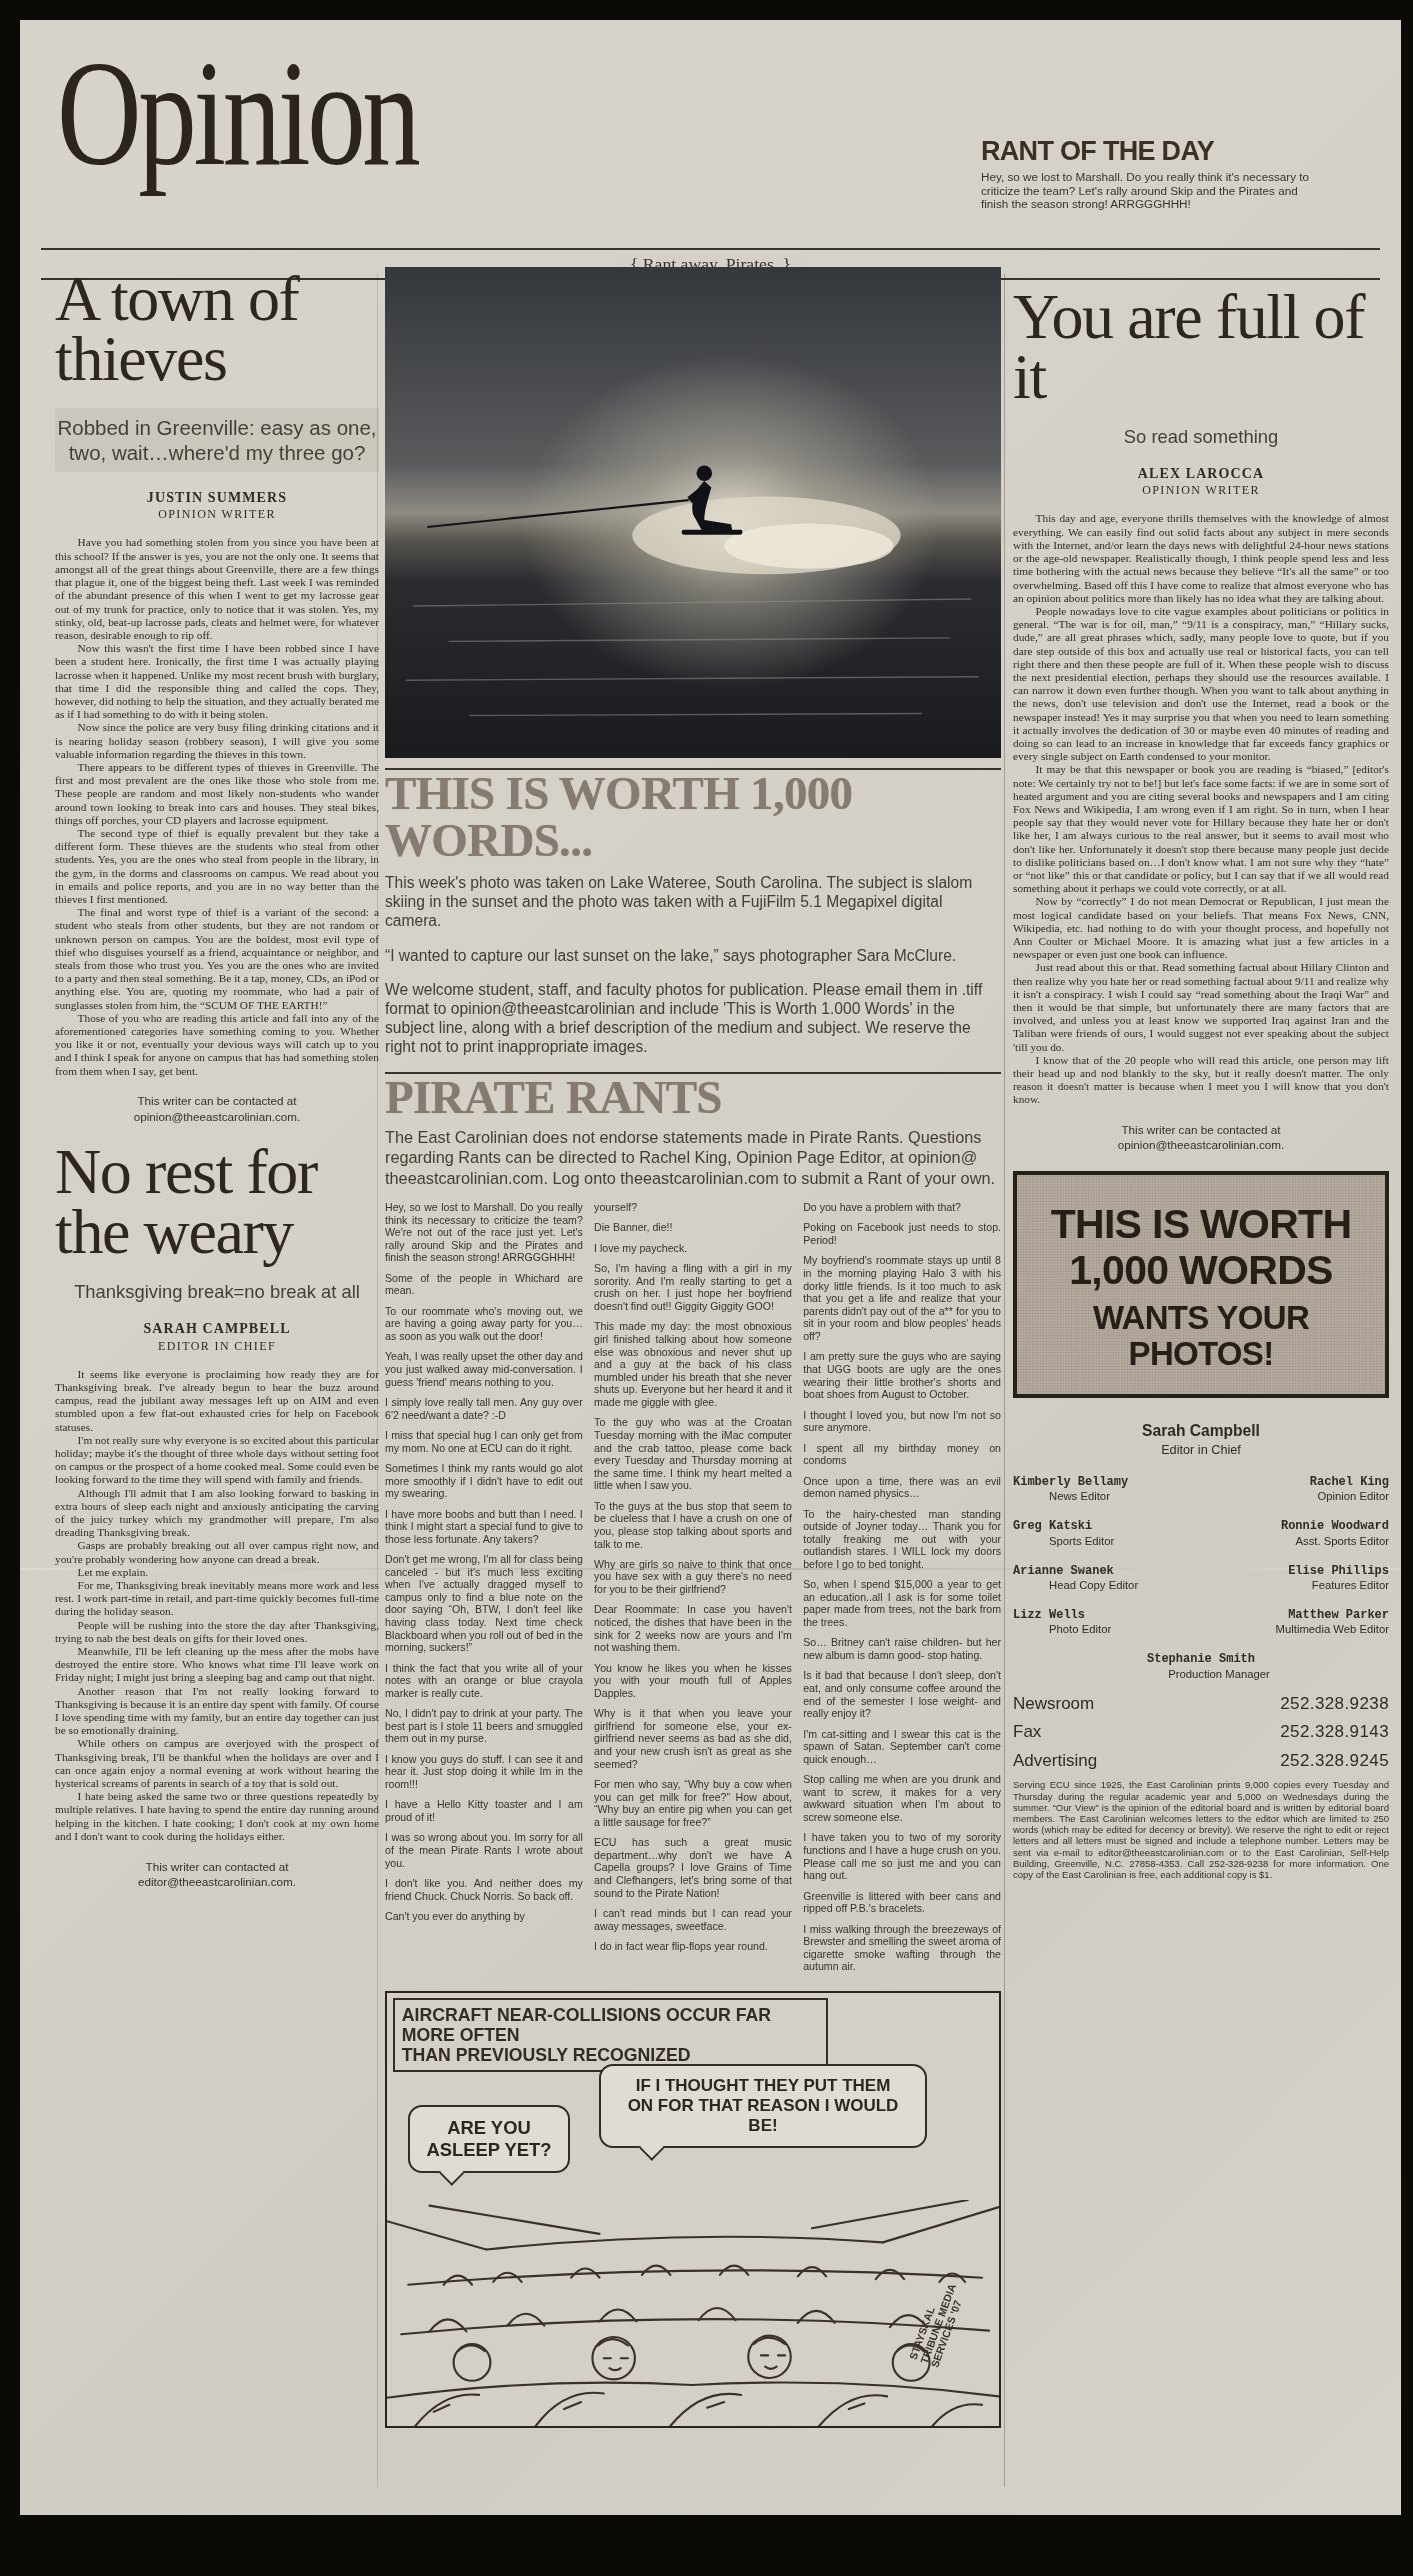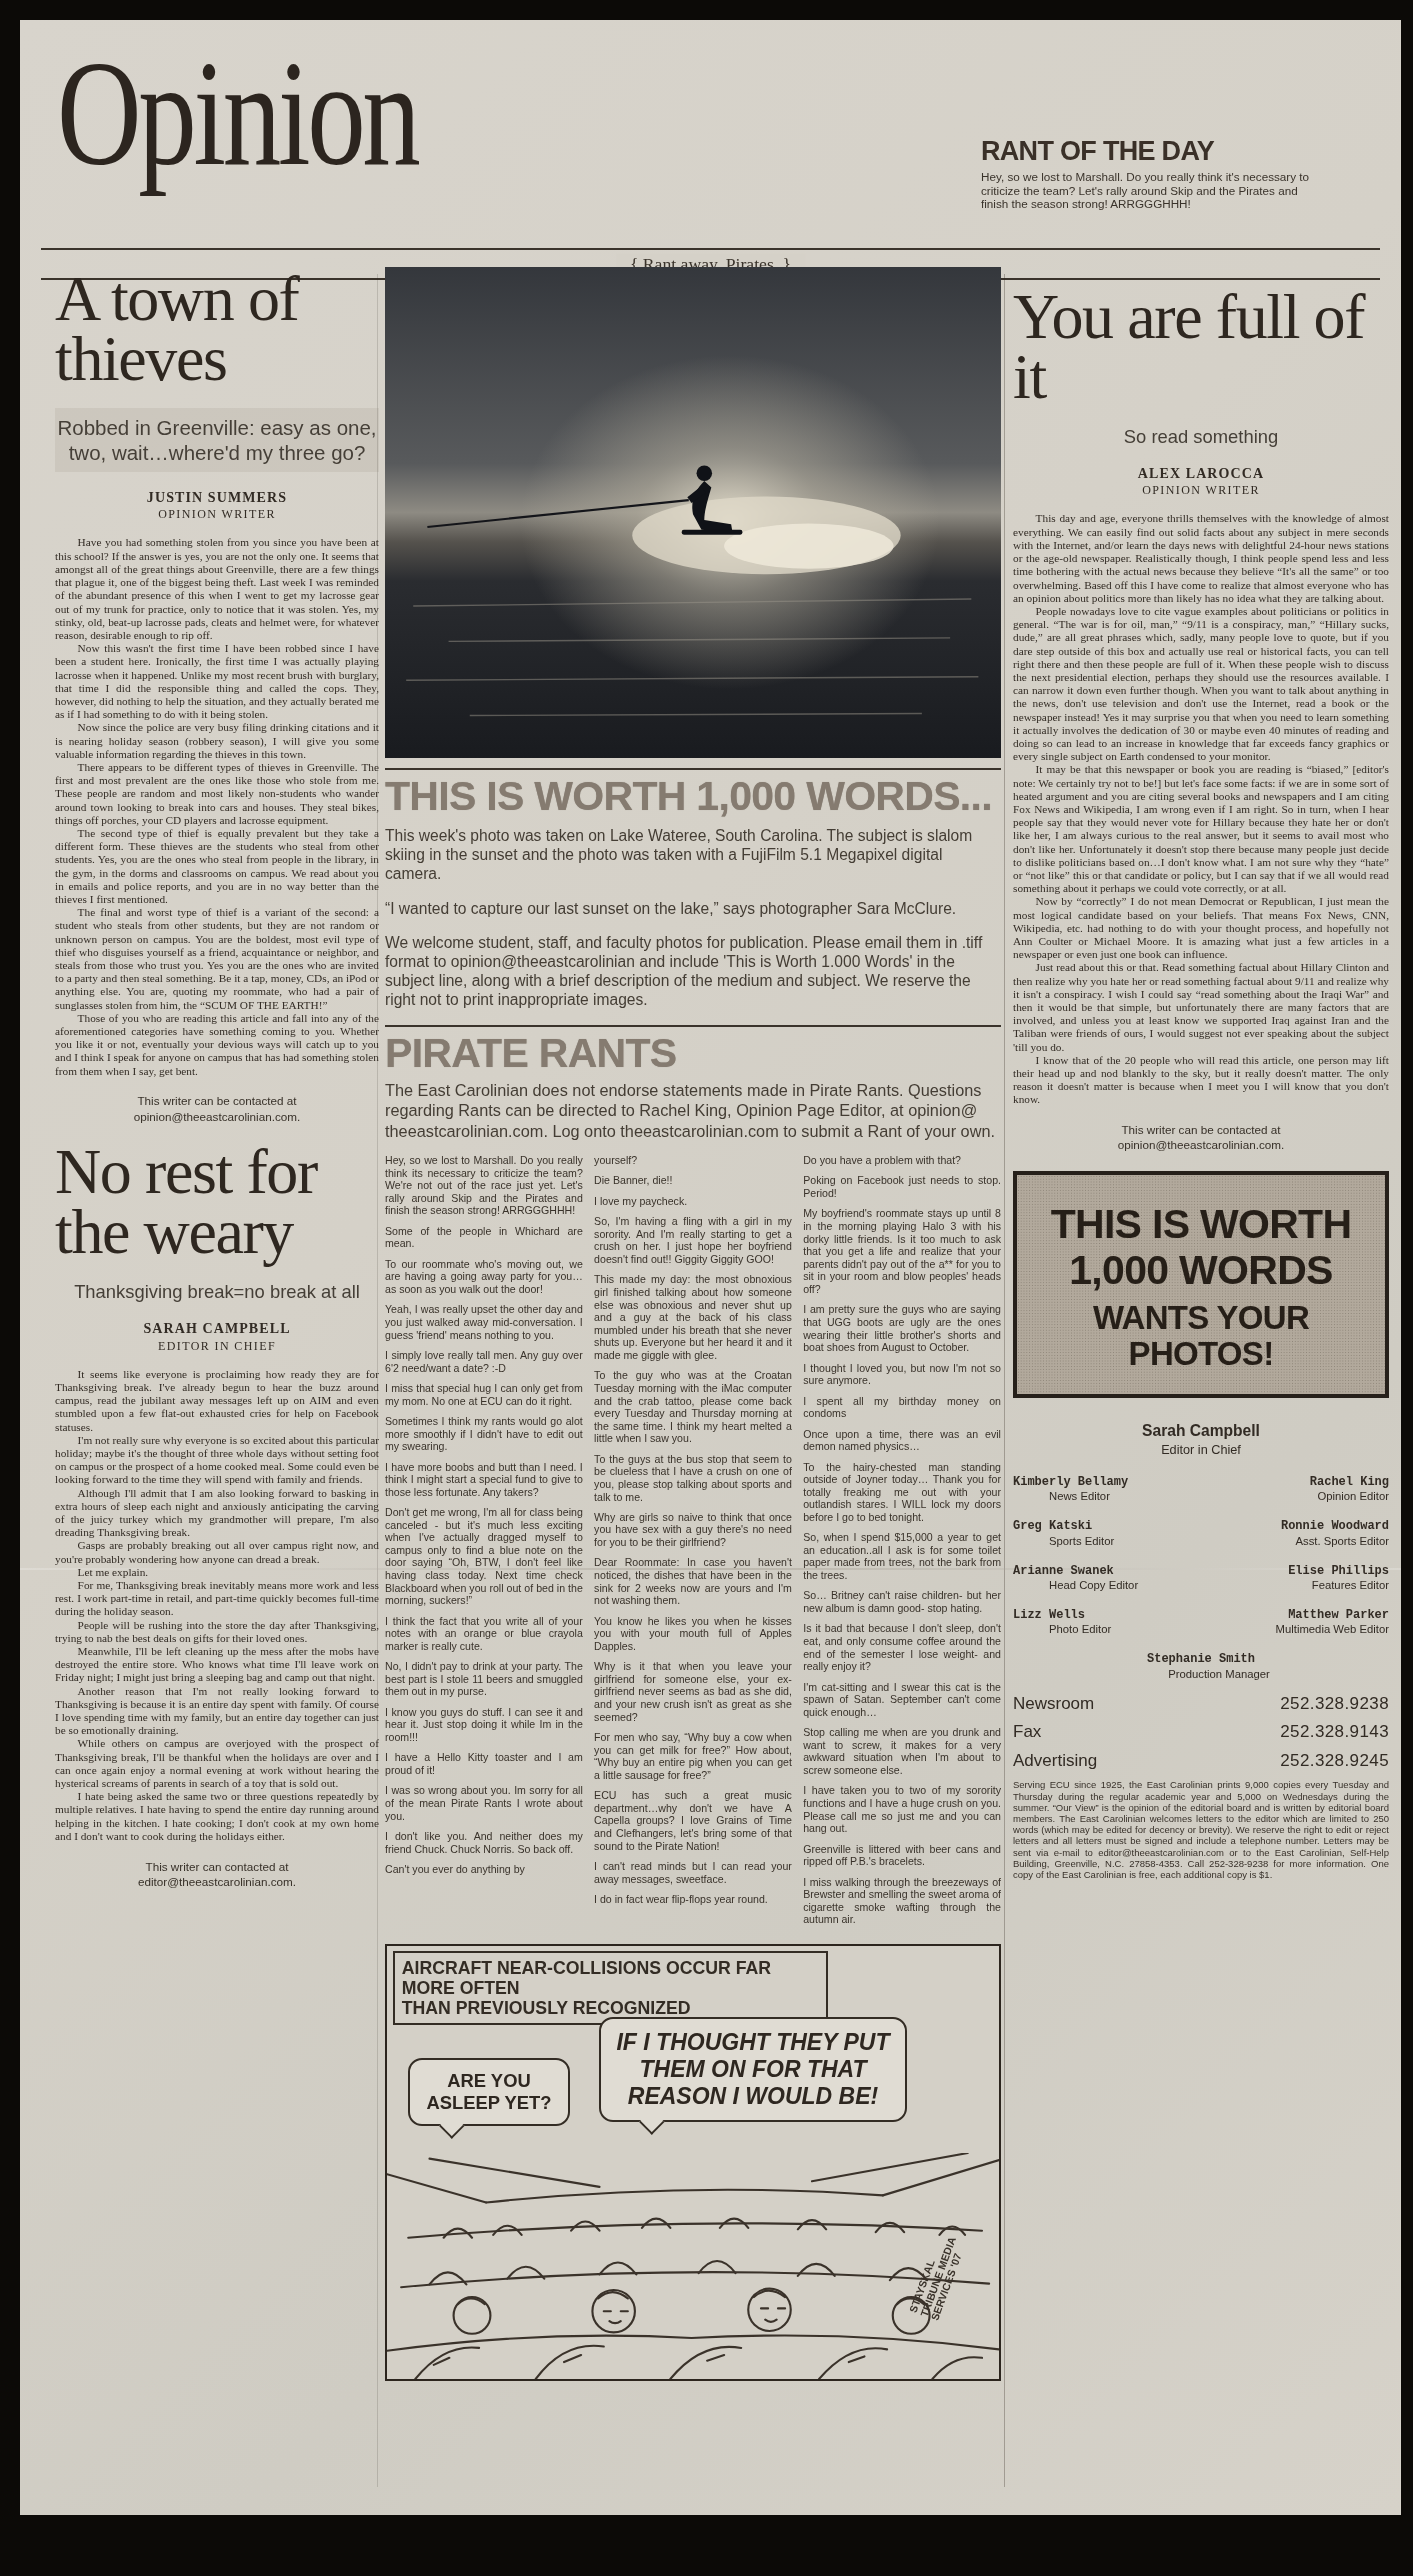--- a/index.html
+++ b/index.html
@@ -42,42 +42,42 @@
   .byline-name{font-weight:700;font-size:14px;letter-spacing:1.1px;}
   .byline-role{font-size:12px;letter-spacing:1.4px;margin-top:1.4px;}
   .body-copy{margin-top:14px;font-size:11.3px;line-height:1.17;text-align:justify;}
   .body-copy p{margin:0;text-indent:22.6px;}
   .contact{font-family:"Liberation Sans",sans-serif;font-size:11.7px;line-height:1.3;
            text-align:center;margin:15.6px 0 18.4px;color:#373028;}
   .h1-second{margin-top:5.7px;}
   
   .photo{position:relative;width:616px;height:491px;overflow:hidden;background:#24262b;}
   .photo svg{position:absolute;inset:0;}
-  .screen-hdr{font-family:Liberation Sans, sans-serif;font-weight:700;font-size:41px;
-              letter-spacing:-0.7px;color:#857b70;line-height:1.0;padding-top:6px;
+  .screen-hdr{font-family:Liberation Serif, serif;font-weight:700;font-size:47px;
+              letter-spacing:-0.7px;color:#857b70;line-height:1.0;padding-top:0;
               text-shadow:0 0 0.7px rgba(60,50,40,.4);}
   .rule-top{border-top:2.1px solid #3a332b;margin-top:10px;}
   .caption{font-family:"Liberation Sans",sans-serif;font-size:15.6px;line-height:1.22;
            color:#43* ;color:#443d34;margin-top:9.2px;}
   .intro{font-family:"Liberation Sans",sans-serif;font-size:16.3px;line-height:1.26;color:#443d34;margin-top:5.7px;}
   .rants{display:flex;gap:11.3px;margin-top:12.7px;}
   .rant-col{width:198px;font-family:"Liberation Sans",sans-serif;font-size:10.6px;
             line-height:1.19;text-align:justify;color:#39322a;}
   .rant{margin-bottom:7.8px;}
   
   .comic{position:relative;margin-top:10px;height:433px;border:2.8px solid #2c251e;background:#d4d0c7;overflow:hidden;}
   .comic-title{position:absolute;left:5.7px;top:5.7px;width:417px;border:2.1px solid #332c24;padding:4.2px 7px;
                font-family:"Liberation Sans",sans-serif;font-weight:700;font-size:17.7px;line-height:1.15;color:#332c24;}
   .bubble{position:absolute;background:#e0dcd3;border:2.1px solid #332c24;border-radius:14px;
           font-family:"Liberation Sans",sans-serif;font-weight:700;text-align:center;color:#2e2720;}
   .bubble:after{content:"";position:absolute;bottom:-11.3px;left:33px;width:15.6px;height:15.6px;
                 background:#e0dcd3;border-right:2.1px solid #332c24;border-bottom:2.1px solid #332c24;
                 transform:rotate(45deg);}
   .bubble-l{left:21px;top:112px;width:141px;padding:10px 8.5px;font-size:18.4px;}
-  .bubble-r{left:212px;top:71px;width:280px;padding:10px 12px;font-size:23px;font-style:italic;}
+  .bubble-r{left:212px;top:71px;width:280px;padding:10px 22px;font-size:17px;}
   .bubble-r:after{left:42px;}
   .comic-art{position:absolute;left:0;bottom:0;width:100%;height:226px;}
   .signature{position:absolute;right:18.4px;bottom:85px;width:85px;transform:rotate(-70deg);
              font-family:"Liberation Sans",sans-serif;font-weight:700;font-size:10.6px;color:#39322a;line-height:1.1;}
   
   .photo-box{margin-top:18.4px;border:4.2px solid #26201a;background:#b2a99c;
              background-image:radial-gradient(rgba(70,60,50,.35) 0.7px,transparent 0.7px);background-size:2.8px 2.8px;
              text-align:center;padding:27px 7px 21px;color:#261f18;}
   .pb-line{font-family:"Liberation Sans",sans-serif;font-weight:700;font-size:41px;line-height:1.12;letter-spacing:-0.7px;}
   .pb-line3{font-size:33px;margin-top:5.7px;}

